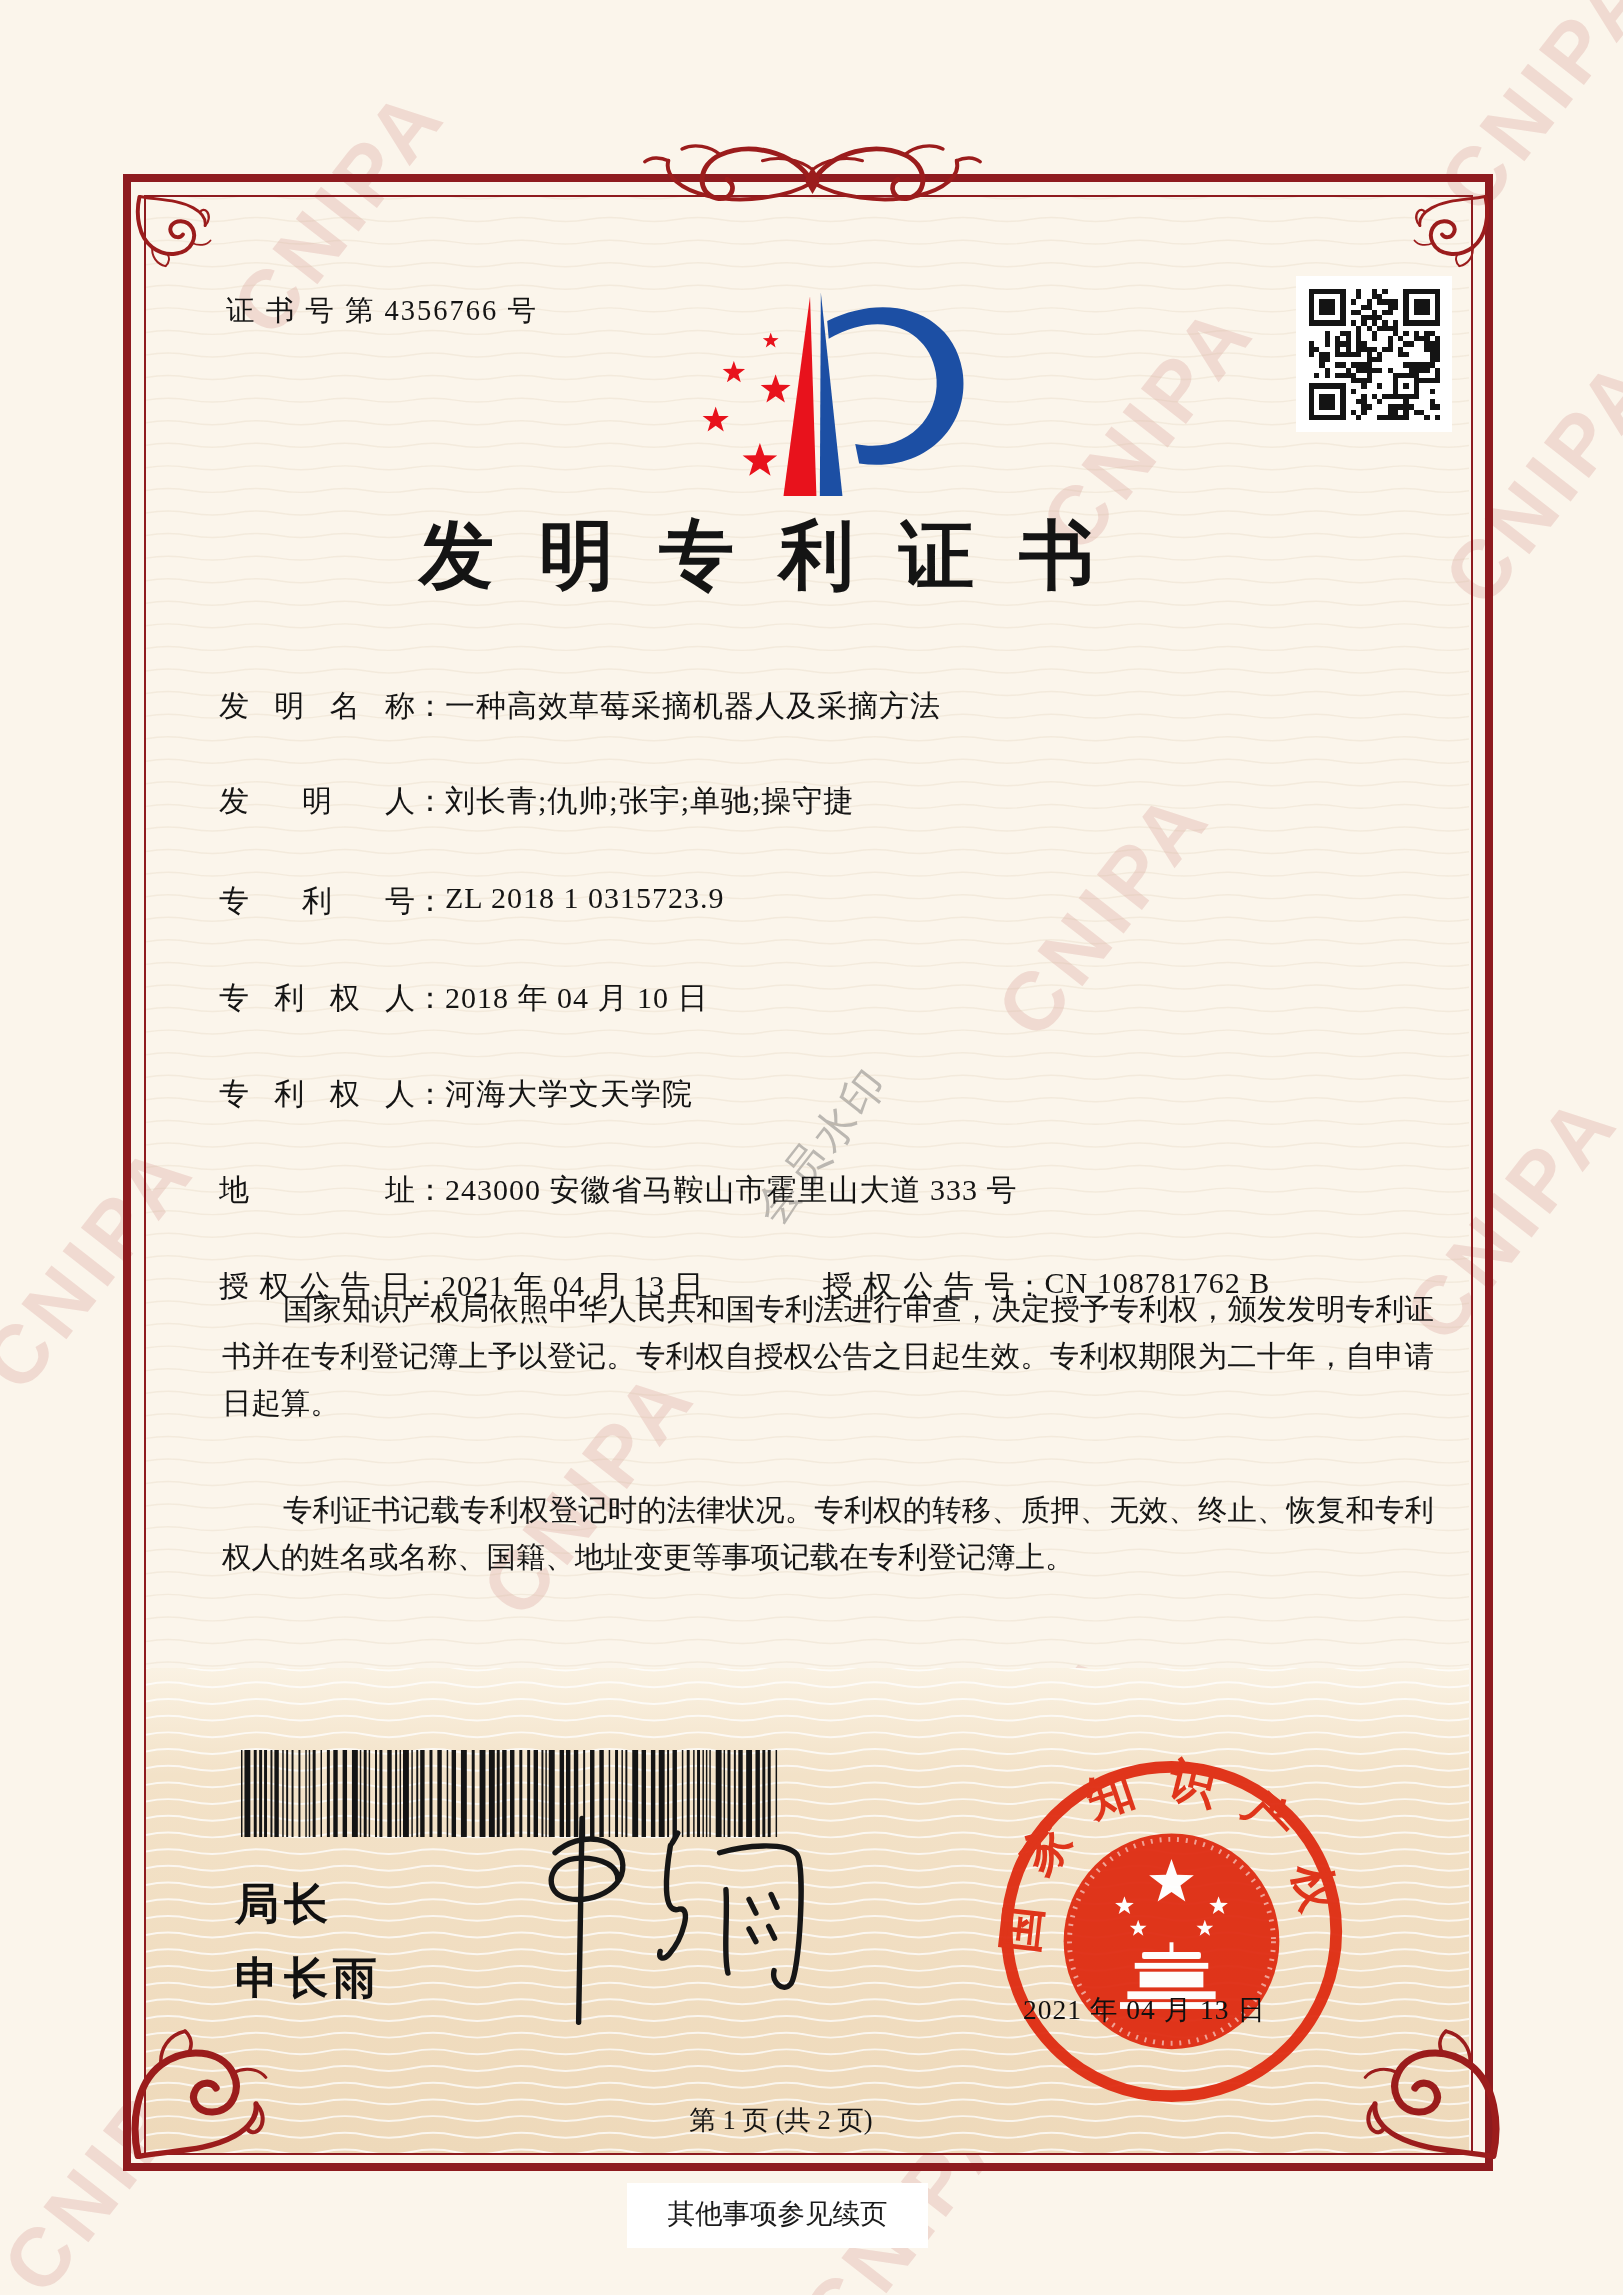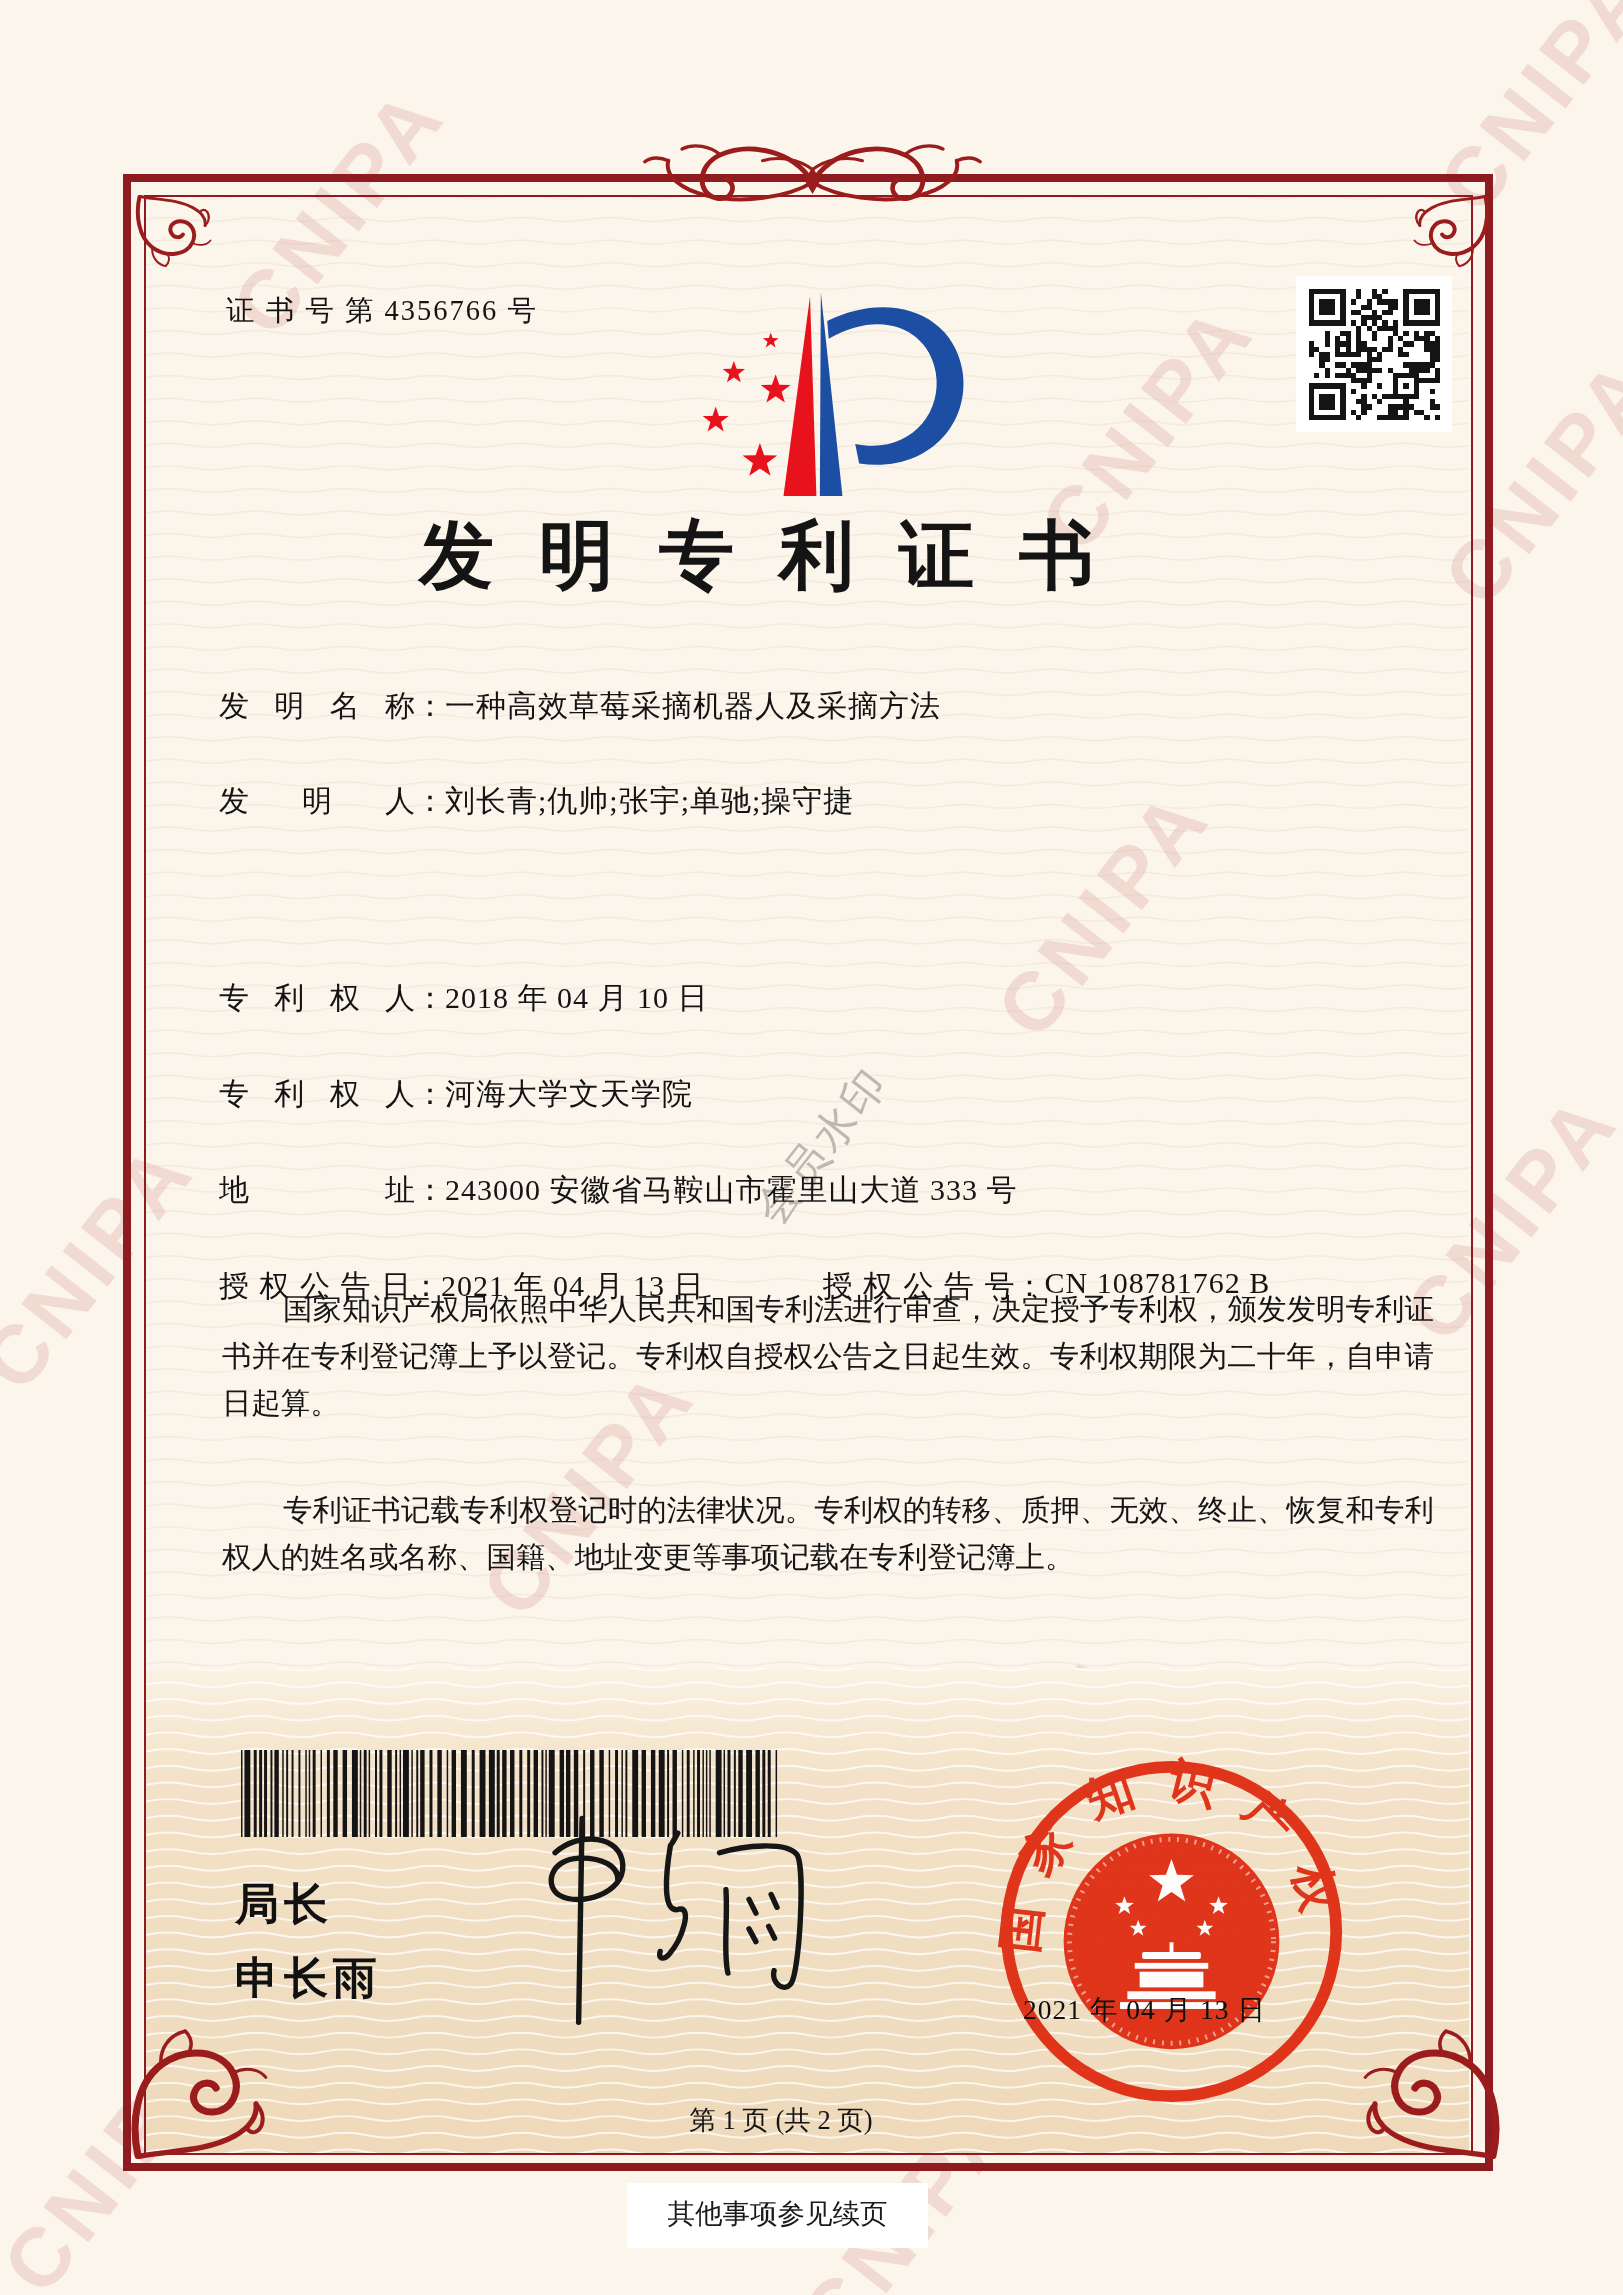--- a/index.html
+++ b/index.html
@@ -545,20 +545,23 @@
   </div>
 
   <div class="abs title z4">发明专利证书</div>
 
   <div class="frow z4" style="top:686px">
     <span class="flabel">发明名称</span><span class="fcolon">：</span><span class="fval">一种高效草莓采摘机器人及采摘方法</span>
   </div>
   <div class="frow z4" style="top:781px">
     <span class="flabel">发明人</span><span class="fcolon">：</span><span class="fval">刘长青;仇帅;张宇;单驰;操守捷</span>
   </div>
+  <div class="frow z4" style="top:881px">
+    <span class="flabel">专利号</span><span class="fcolon">：</span><span class="fval">ZL 2018 1 0315723.9</span>
+  </div>
   <div class="frow z4" style="top:978px">
     <span class="flabel">专利权人</span><span class="fcolon">：</span><span class="fval">2018 年 04 月 10 日</span>
   </div>
   <div class="frow z4" style="top:1074px">
     <span class="flabel">专利权人</span><span class="fcolon">：</span><span class="fval">河海大学文天学院</span>
   </div>
   <div class="frow z4" style="top:1170px">
     <span class="flabel">地址</span><span class="fcolon">：</span><span class="fval">243000 安徽省马鞍山市霍里山大道 333 号</span>
   </div>
   <div class="frow z4" style="top:1266px">

